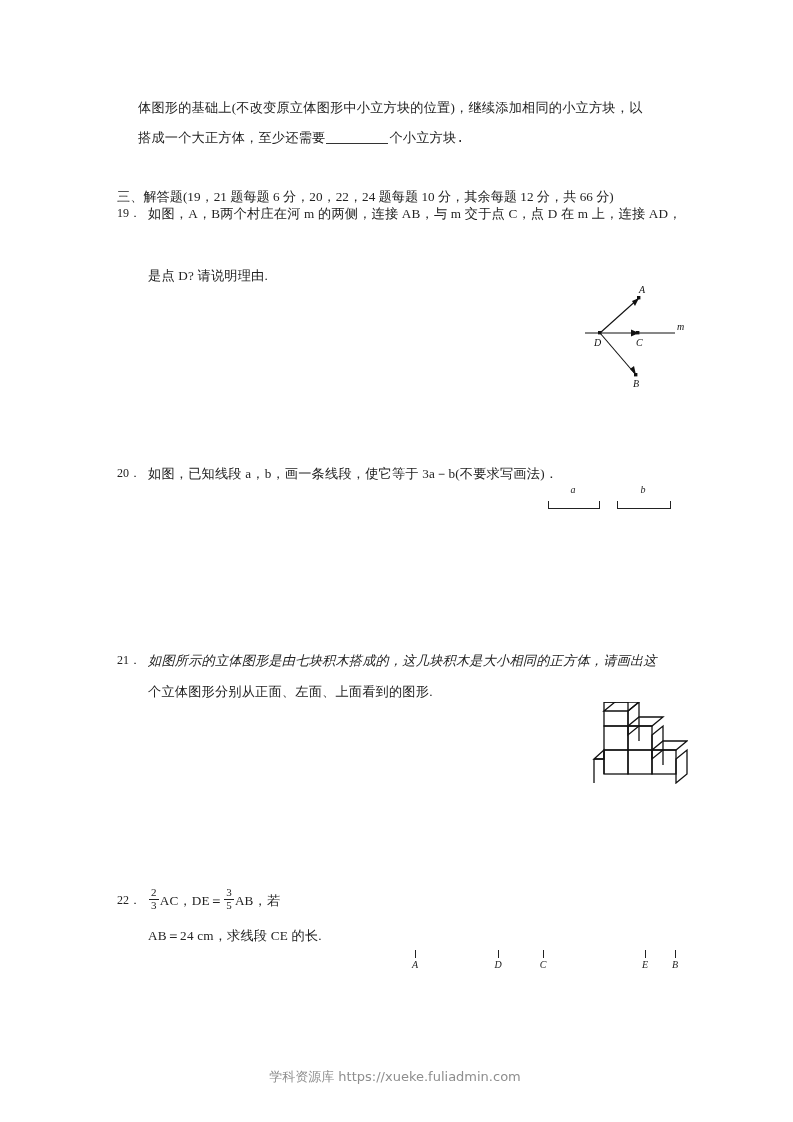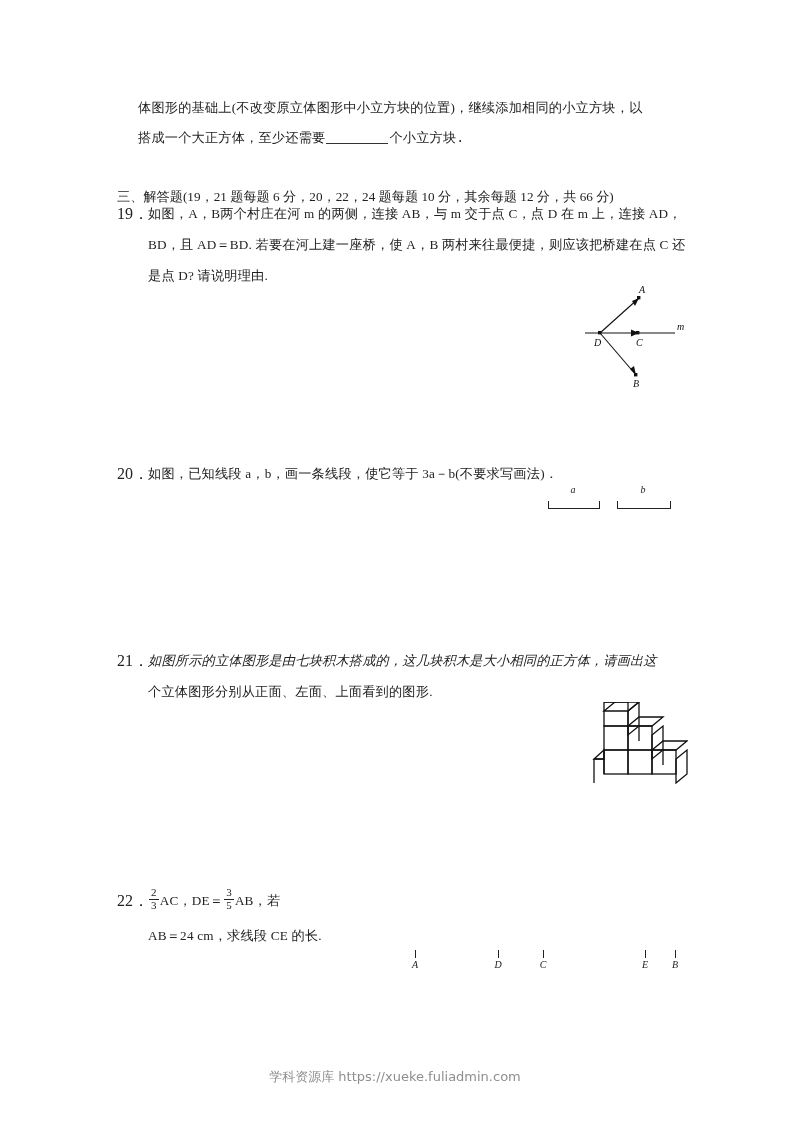--- a/index.html
+++ b/index.html
@@ -33,21 +33,21 @@
   }
   .sec-head {
     position: absolute;
     font-size: 13.2px;
     line-height: 30px;
     color: #222;
     white-space: nowrap;
   }
   .qnum {
     position: absolute;
-    font-size: 16px;
+    font-size: 12px;
     line-height: 31px;
     color: #222;
     white-space: nowrap;
   }
   .blank-line {
     display: inline-block;
     width: 62px;
     border-bottom: 1px solid #333;
     vertical-align: -2px;
     margin: 0 1px;
@@ -164,21 +164,20 @@
   <div class="para" style="left:138px; top:92px;">体图形的基础上(不改变原立体图形中小立方块的位置)，继续添加相同的小立方块，以</div>
 
   <div class="para" style="left:138px; top:123px;font-family:Liberation Mono, monospace;">
     <span>搭成一个大正方体，至少还需要</span><span class="blank-line"></span><span>个小立方块.</span>
   </div>
 
   <div class="sec-head" style="left:117px; top:158px;margin-top:24px;">三、解答题(19，21 题每题 6 分，20，22，24 题每题 10 分，其余每题 12 分，共 66 分)</div>
 
   <div class="qnum" style="left:117px; top:198px;">19．</div>
   <div class="para" style="left:148px; top:198px;">如图，A，B两个村庄在河 m 的两侧，连接 AB，与 m 交于点 C，点 D 在 m 上，连接 AD，</div>
-  <div class="para" style="left:148px; top:229px;">BD，且 AD＝BD. 若要在河上建一座桥，使 A，B 两村来往最便捷，则应该把桥建在点 C 还</div>
   <div class="para" style="left:148px; top:260px;">是点 D? 请说明理由.</div>
 
   <div class="fig19">
     <svg width="110" height="108" viewBox="0 0 110 108" xmlns="http://www.w3.org/2000/svg">
 
       <line x1="2" y1="50" x2="92" y2="50" stroke="#111" stroke-width="1.2"></line>
 
       <line x1="17" y1="50" x2="56" y2="15" stroke="#111" stroke-width="1.1"></line>
 
       <line x1="17" y1="50" x2="53" y2="92" stroke="#111" stroke-width="1.1"></line>

